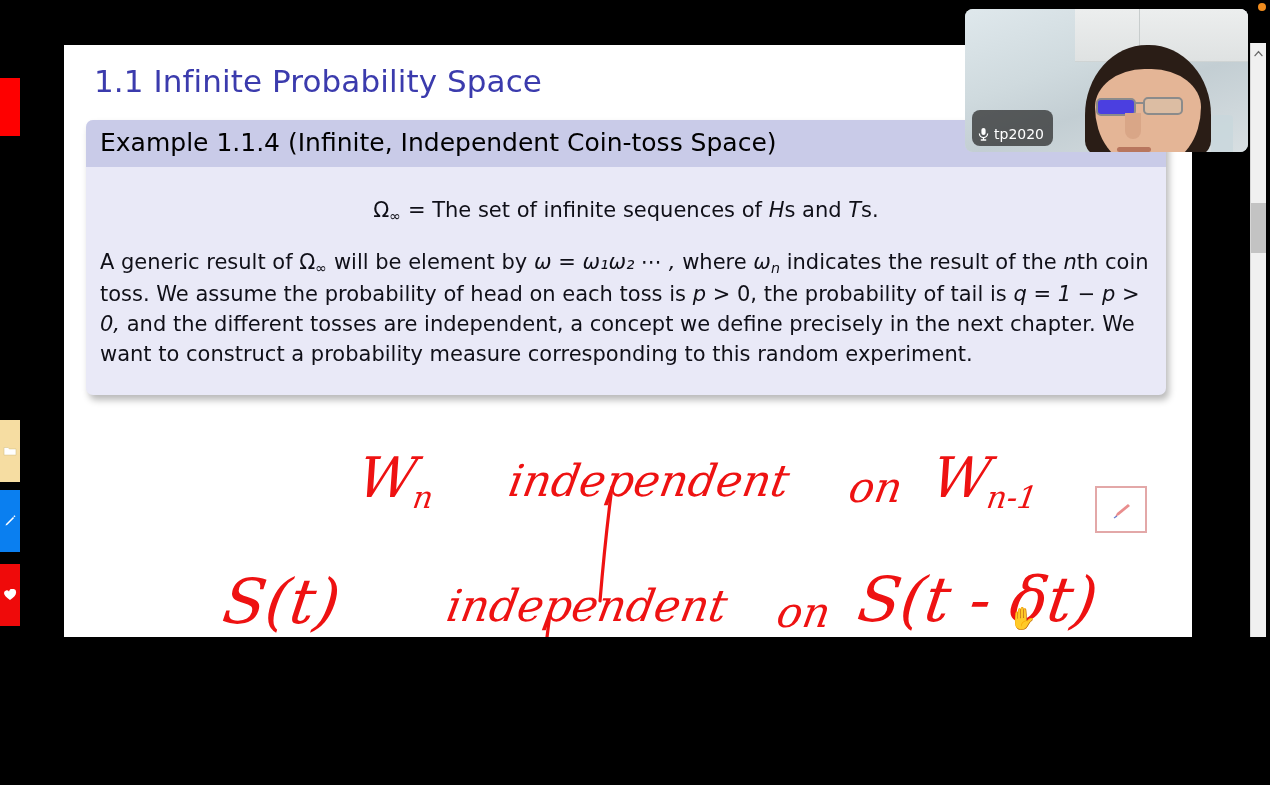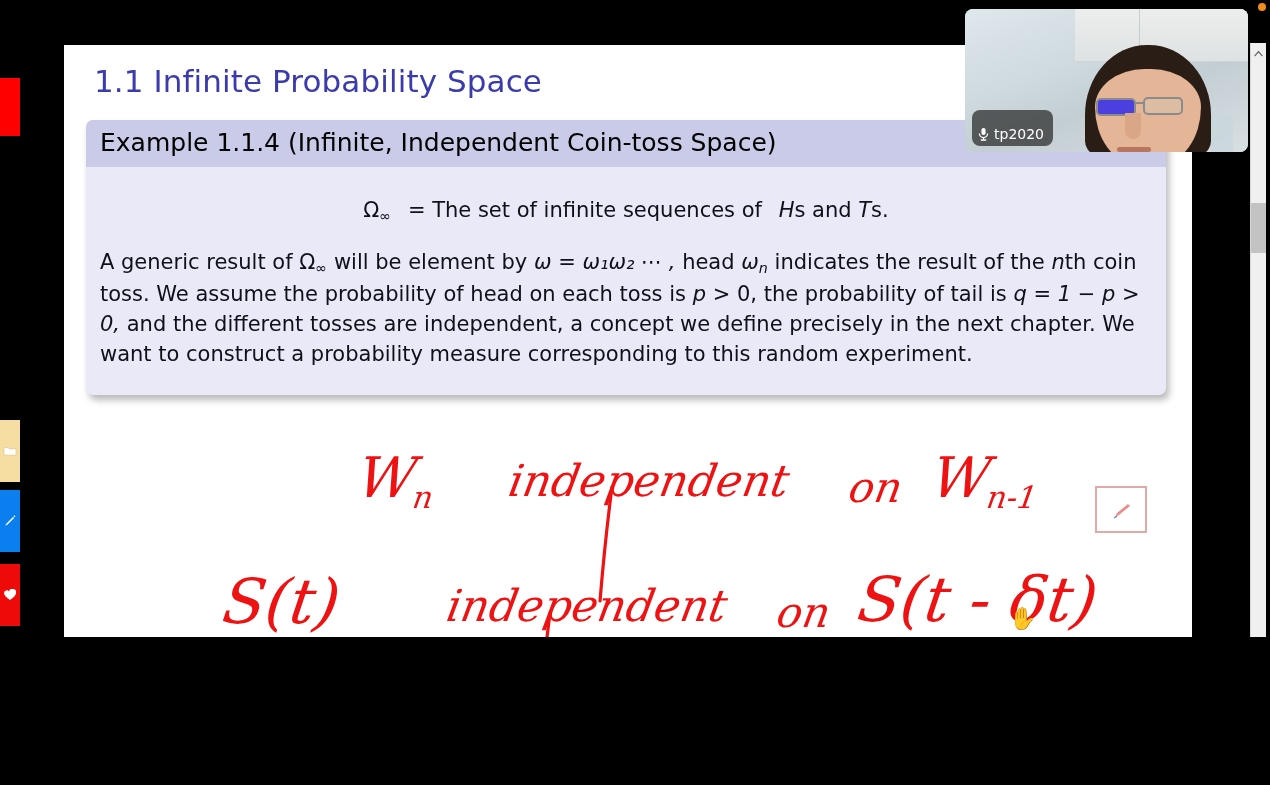--- a/index.html
+++ b/index.html
@@ -90,21 +90,21 @@
   .example-body p.centered {
     text-align: center;
     margin: 18px 0 20px 0;
   }
   .mi { font-style: italic; }
   .sub {
     font-size: 0.68em;
     vertical-align: -0.3em;
     font-style: italic;
   }
-  .op { margin: 0 10px; }
+  .op { margin: 0 0; }
 
   
   .ink-layer {
     position: absolute;
     left: 0;
     top: 0;
     width: 1128px;
     height: 700px;
     pointer-events: none;
   }
@@ -390,21 +390,21 @@
           <span class="op">=  The set of infinite sequences of</span>
           <span class="mi">H</span><span>s and</span>
           <span class="mi">T</span><span>s.</span>
         </p>
 
         <p>
           <span>A generic result of</span>
           <span>Ω</span><span class="sub">∞</span>
           <span>will be element by</span>
           <span class="mi">ω = ω₁ω₂ ⋯ ,</span>
-          <span>head</span>
+          <span>where</span>
           <span class="mi">ω</span><span class="sub">n</span>
           <span>indicates the result of the</span>
           <span class="mi">n</span><span>th coin toss. We assume the probability of head on each toss is</span>
           <span class="mi">p</span>
           <span>&gt; 0, the probability of tail is</span>
           <span class="mi">q = 1 − p &gt; 0,</span>
           <span>and the different tosses are independent, a concept we define precisely in the next chapter. We want to construct a probability measure corresponding to this random experiment.</span>
         </p>
 
       </div>

